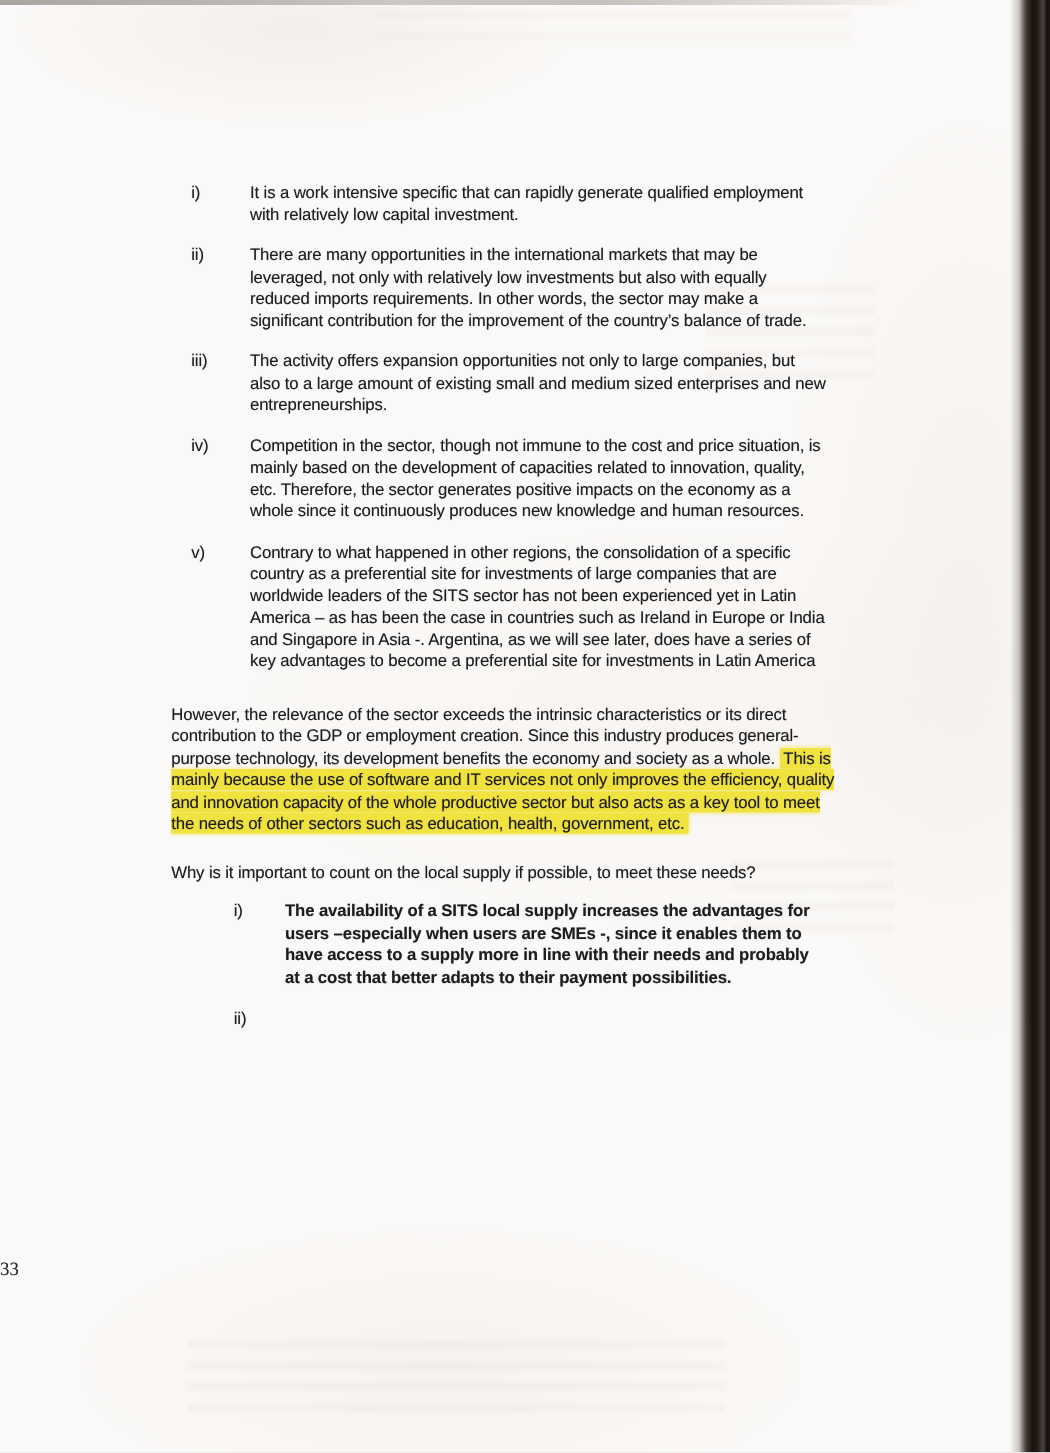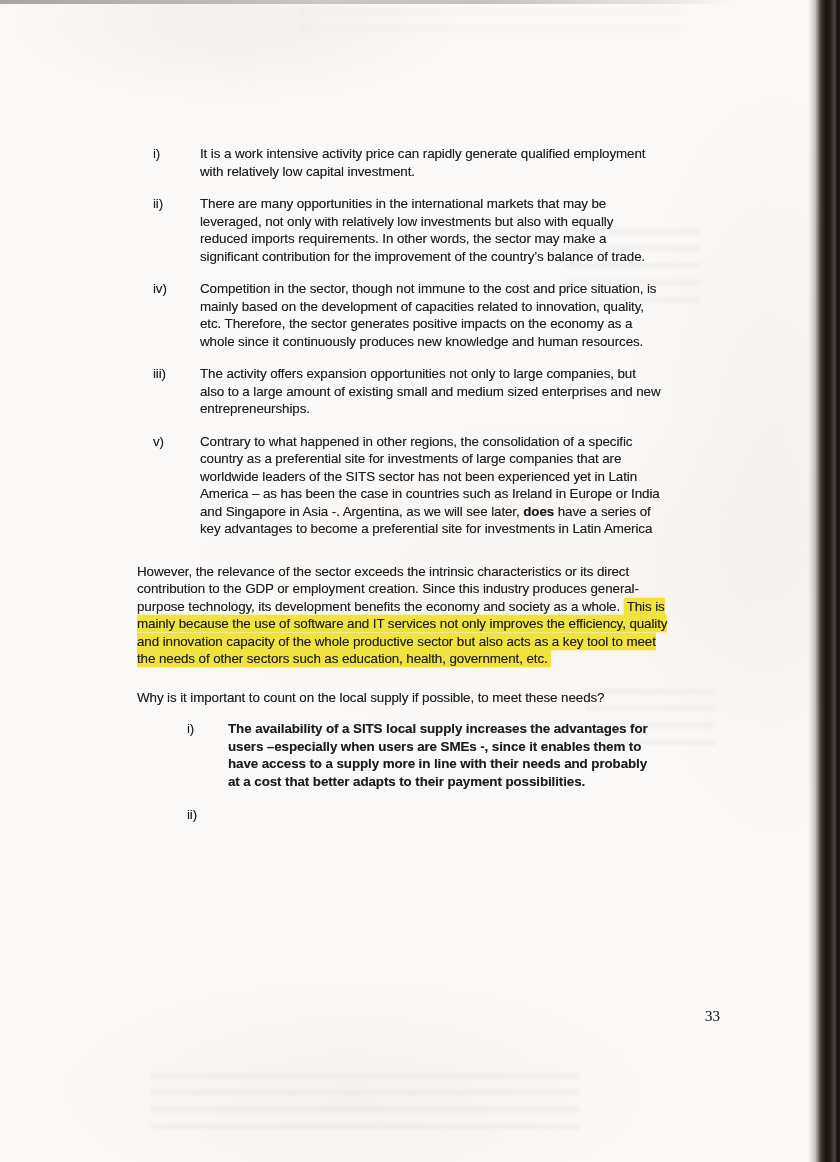--- a/index.html
+++ b/index.html
@@ -58,24 +58,24 @@
   .item:last-child{margin-bottom:0;}
   .para{margin:25px 0 0 0;max-width:537px;}
   .question{margin:21px 0 12px 0;max-width:537px;}
   .l2{margin-top:14px;}
   .hl{
     background:#f0e23f;
     box-shadow:0 0 3px rgba(240,226,63,0.85);
     padding:1px 3px;
     border-radius:1px;
   }
-  .bold{font-weight:bold;text-align:center;}
+  .bold{font-weight:normal;text-align:center;}
   .page-number{
     position:absolute;top:1008px;left:0;width:720px;
-    text-align:right;
+    text-align:left;
     font-family:"Liberation Serif", serif;
     font-size:15px;color:#26262a;
     text-shadow:0 0 0.5px rgba(45,45,45,0.4);
   }
 </style>
 </head>
 <body>
 
 <div class="page">
 
@@ -84,33 +84,33 @@
   <div class="smudge s1"></div>
   <div class="smudge s2"></div>
   <div class="smudge s3"></div>
   <div class="smudge s4"></div>
 
   <div class="content">
 
     <div class="list l1">
       <div class="item">
         <div class="marker">i)</div>
-        <div class="text">It is a work intensive activity price can rapidly generate qualified employment with relatively low capital investment.</div>
+        <div class="text">It is a work intensive specific that can rapidly generate qualified employment with relatively low capital investment.</div>
       </div>
       <div class="item">
         <div class="marker">ii)</div>
         <div class="text">There are many opportunities in the international markets that may be leveraged, not only with relatively low investments but also with equally reduced imports requirements. In other words, the sector may make a significant contribution for the improvement of the country’s balance of trade.</div>
       </div>
       <div class="item">
+        <div class="marker">iii)</div>
+        <div class="text">The activity offers expansion opportunities not only to large companies, but also to a large amount of existing small and medium sized enterprises and new entrepreneurships.</div>
+      </div>
+      <div class="item">
         <div class="marker">iv)</div>
         <div class="text">Competition in the sector, though not immune to the cost and price situation, is mainly based on the development of capacities related to innovation, quality, etc. Therefore, the sector generates positive impacts on the economy as a whole since it continuously produces new knowledge and human resources.</div>
-      </div>
-      <div class="item">
-        <div class="marker">iii)</div>
-        <div class="text">The activity offers expansion opportunities not only to large companies, but also to a large amount of existing small and medium sized enterprises and new entrepreneurships.</div>
       </div>
       <div class="item">
         <div class="marker">v)</div>
         <div class="text"><span>Contrary to what happened in other regions, the consolidation of a specific country as a preferential site for investments of large companies that are worldwide leaders of the SITS sector has not been experienced yet in Latin America – as has been the case in countries such as Ireland in Europe or India and Singapore in Asia -. Argentina, as we will see later, </span><span class="bold">does</span><span> have a series of key advantages to become a preferential site for investments in Latin America</span></div>
       </div>
     </div>
 
     <p class="para"><span>However, the relevance of the sector exceeds the intrinsic characteristics or its direct contribution to the GDP or employment creation. Since this industry produces general-purpose technology, its development benefits the economy and society as a whole. </span><span class="hl">This is mainly because the use of software and IT services not only improves the efficiency, quality and innovation capacity of the whole productive sector but also acts as a key tool to meet the needs of other sectors such as education, health, government, etc.</span></p>
 
     <p class="question">Why is it important to count on the local supply if possible, to meet these needs?</p>

